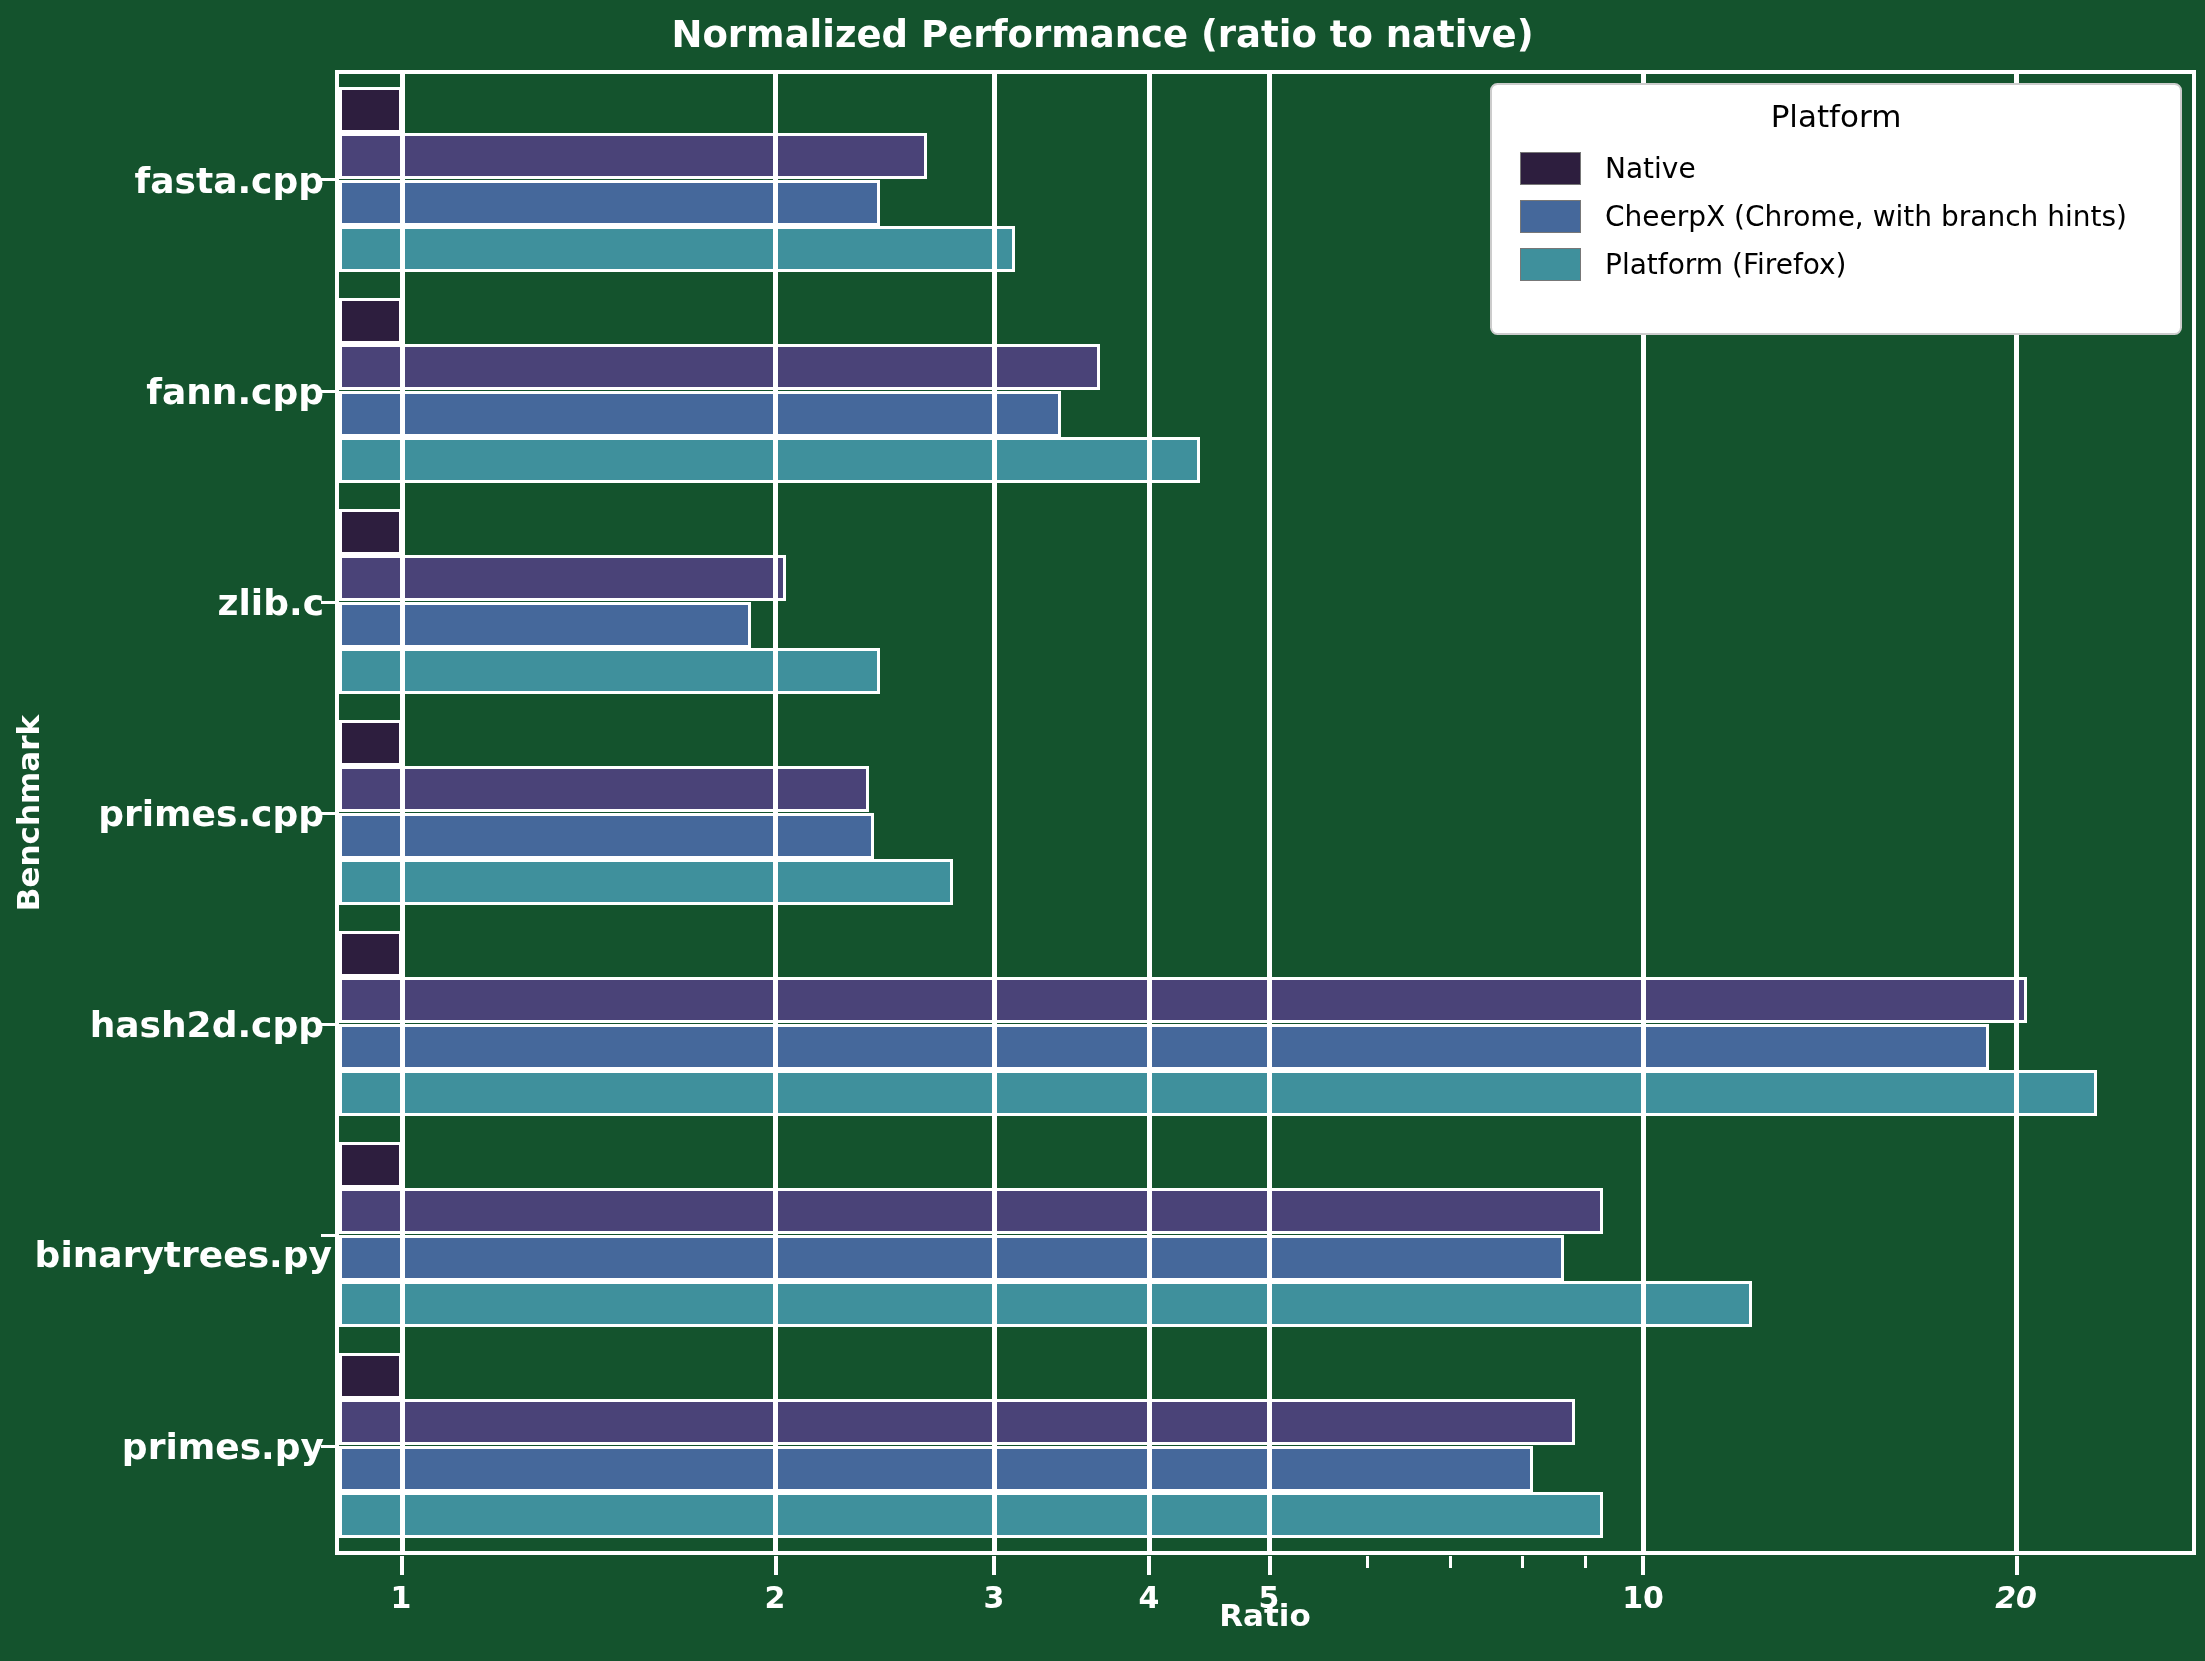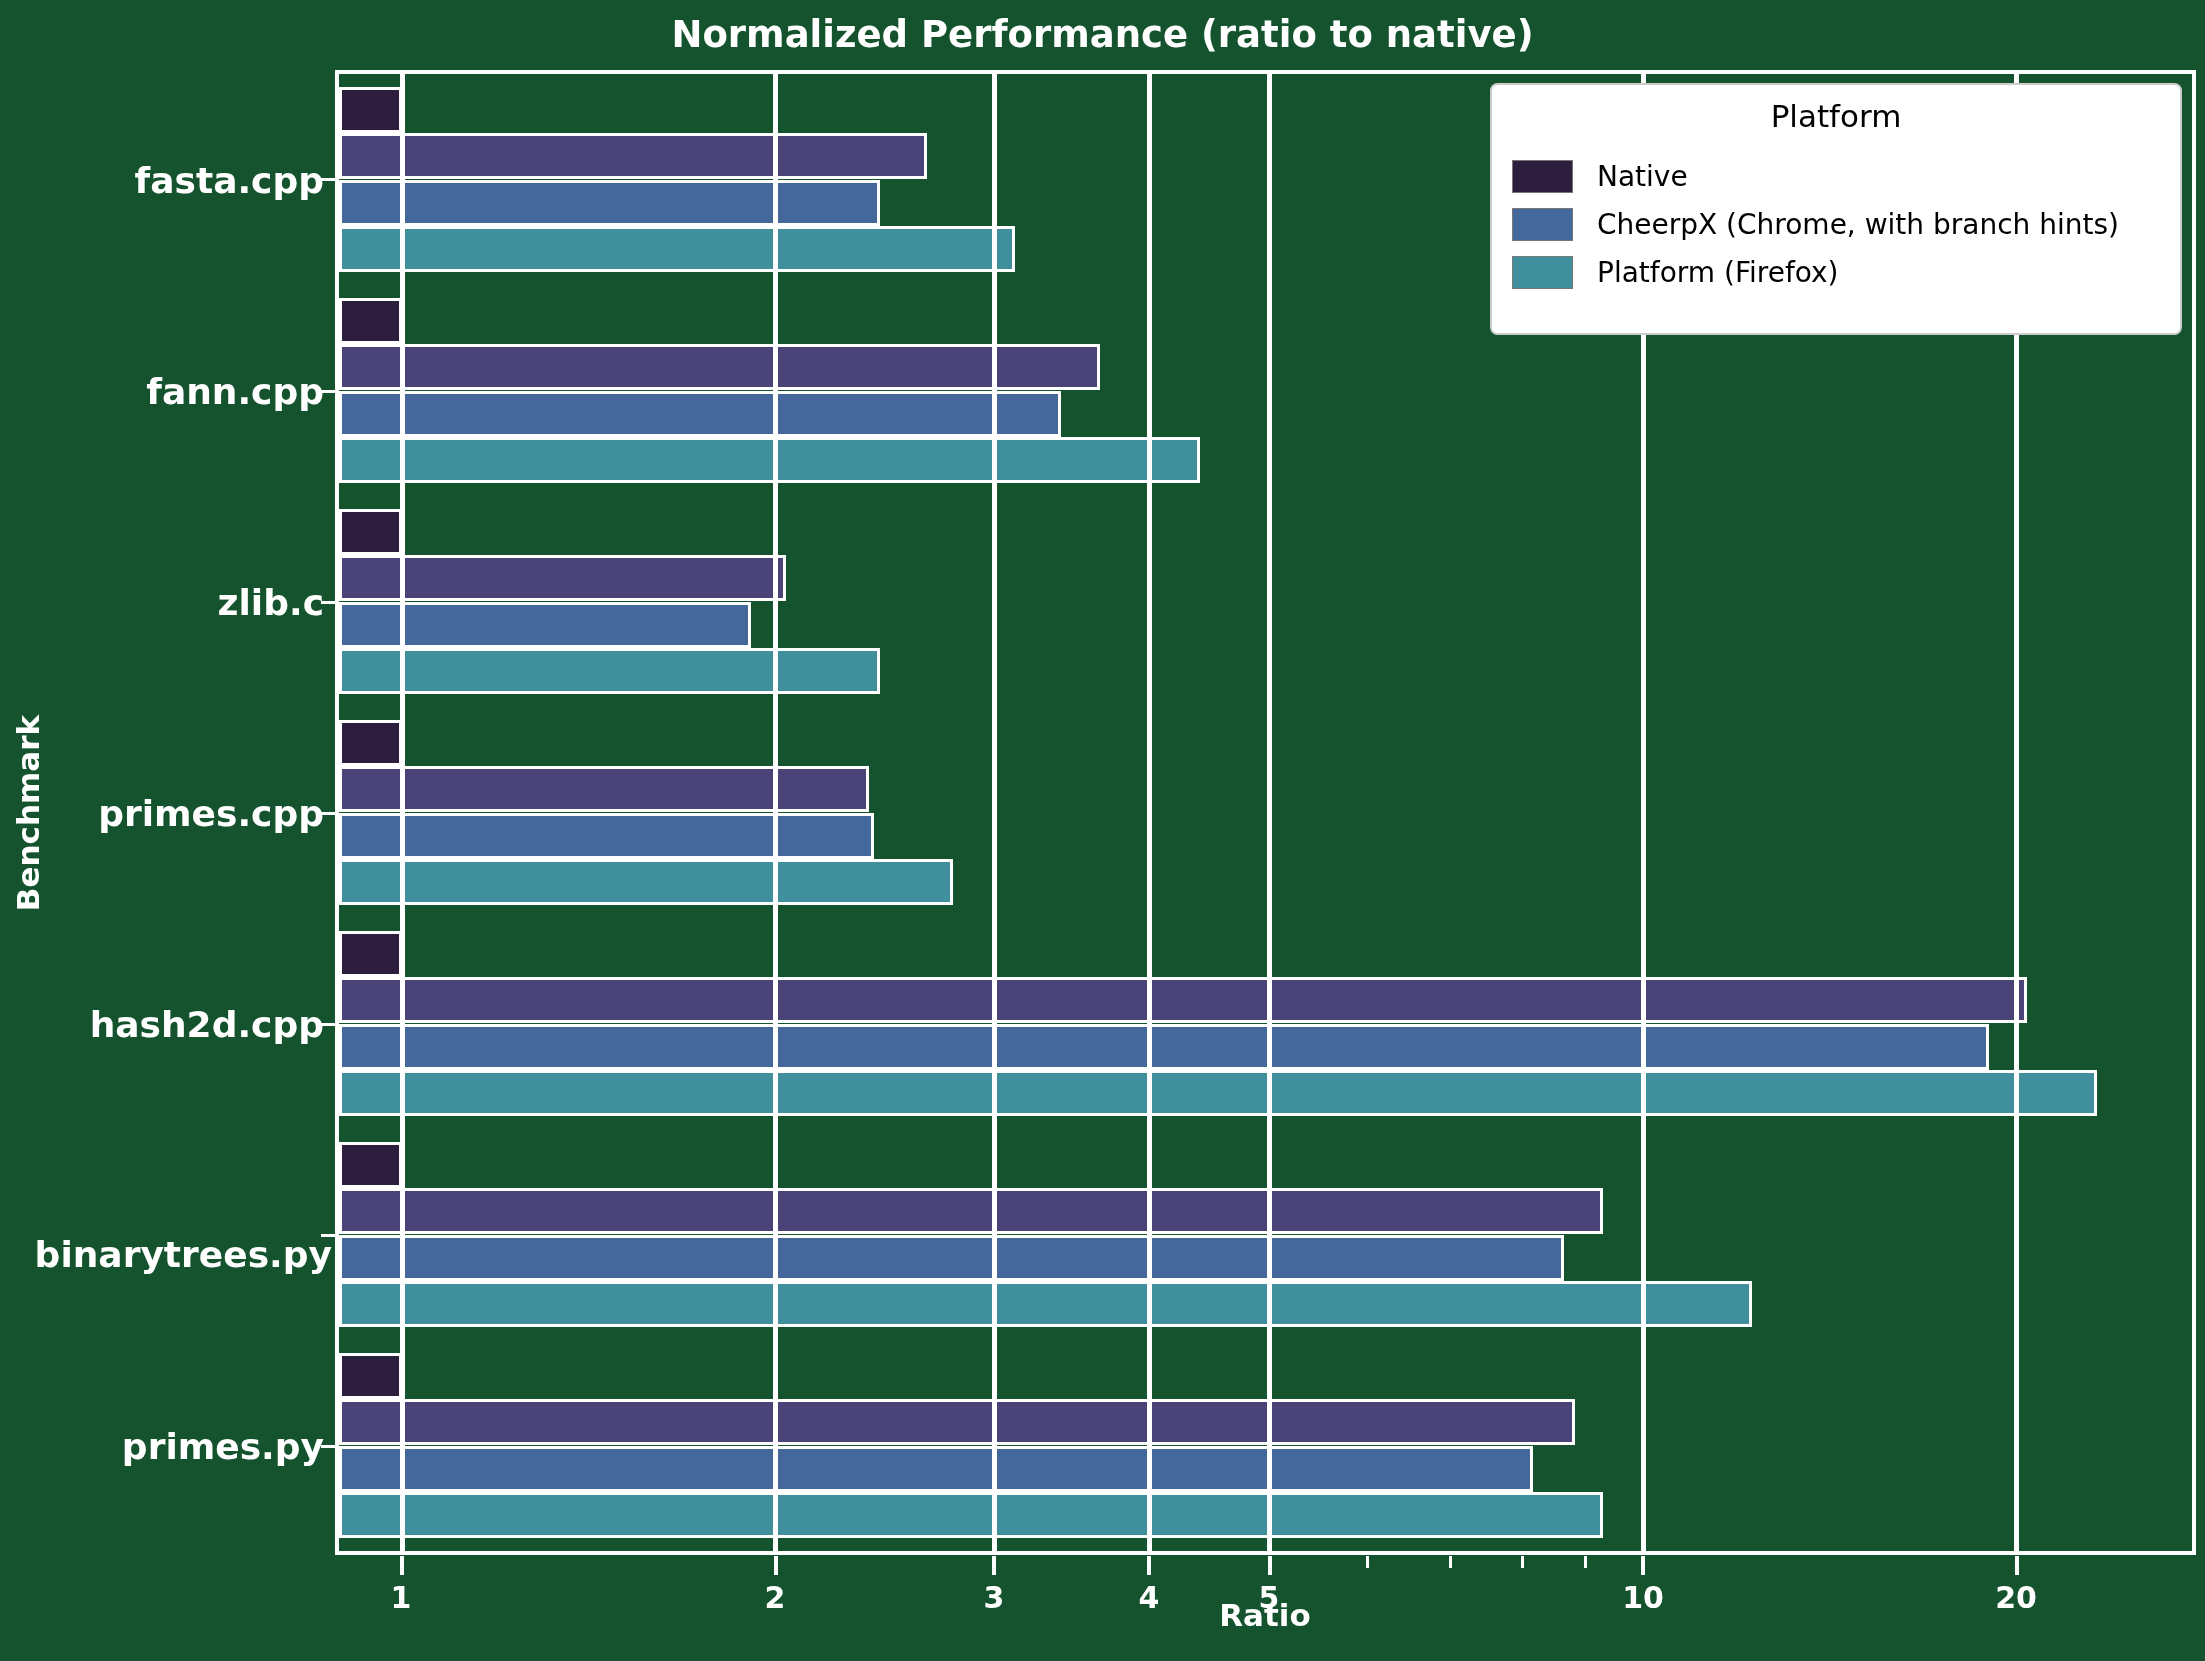--- a/index.html
+++ b/index.html
@@ -39,21 +39,21 @@
   }
   .legend{
     position:absolute;left:1490px;top:83px;width:692px;height:252px;
     background:#fff;border:2.2px solid #ccc;border-radius:7.4px;
     box-sizing:border-box;color:#000;
   }
   .legend-title{
     text-align:center;font-size:31px;color:#000;margin-top:13.4px;font-weight:normal;
   }
   .legend-rows{margin-top:10.4px;}
-  .legend-row{display:flex;align-items:flex-end;height:48px;padding-left:20px;}
+  .legend-row{display:flex;align-items:center;height:48px;padding-left:28px;}
   .legend-swatch{width:61px;height:33px;flex:0 0 61px;border:0.7px solid #777;box-sizing:border-box;}
   .legend-label{font-size:28px;margin-left:24px;white-space:nowrap;}
 </style>
 </head>
 <body>
 
 <div class="figure">
   <div class="chart-title">Normalized Performance (ratio to native)</div>
 
   <div id="plot">
@@ -138,19 +138,19 @@
     <div class="xtick-label" style="left: 775px; top: 1580px;">2</div>
     <div class="xtick" style="left: 992px; top: 1556px;"></div>
     <div class="xtick-label" style="left: 994px; top: 1580px;">3</div>
     <div class="xtick" style="left: 1147px; top: 1556px;"></div>
     <div class="xtick-label" style="left: 1149px; top: 1580px;">4</div>
     <div class="xtick" style="left: 1268px; top: 1556px;"></div>
     <div class="xtick-label" style="left: 1269px; top: 1580px;">5</div>
     <div class="xtick" style="left: 1641px; top: 1556px;"></div>
     <div class="xtick-label" style="left: 1643px; top: 1580px;">10</div>
     <div class="xtick" style="left: 2015px; top: 1556px;"></div>
-    <div class="xtick-label" style="left: 2016px; top: 1580px;">20</div>
+    <div class="xtick-label" style="left: 2016px; top: 1580px; font-style: italic;">20</div>
     <div class="xtick minor" style="left: 1366px; top: 1556px;"></div>
     <div class="xtick minor" style="left: 1449px; top: 1556px;"></div>
     <div class="xtick minor" style="left: 1521px; top: 1556px;"></div>
     <div class="xtick minor" style="left: 1584px; top: 1556px;"></div>
   </div>
 
 
 </body></html>

